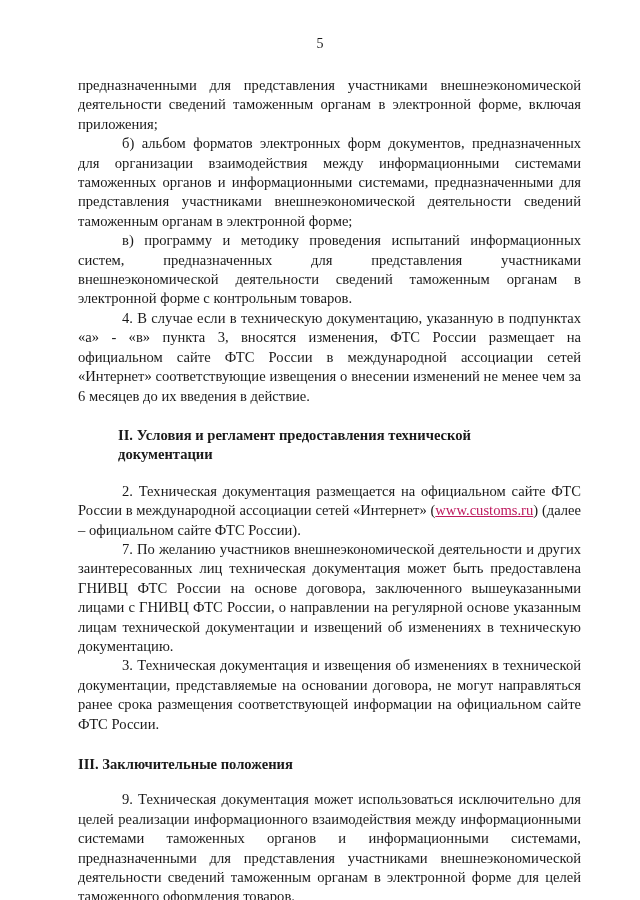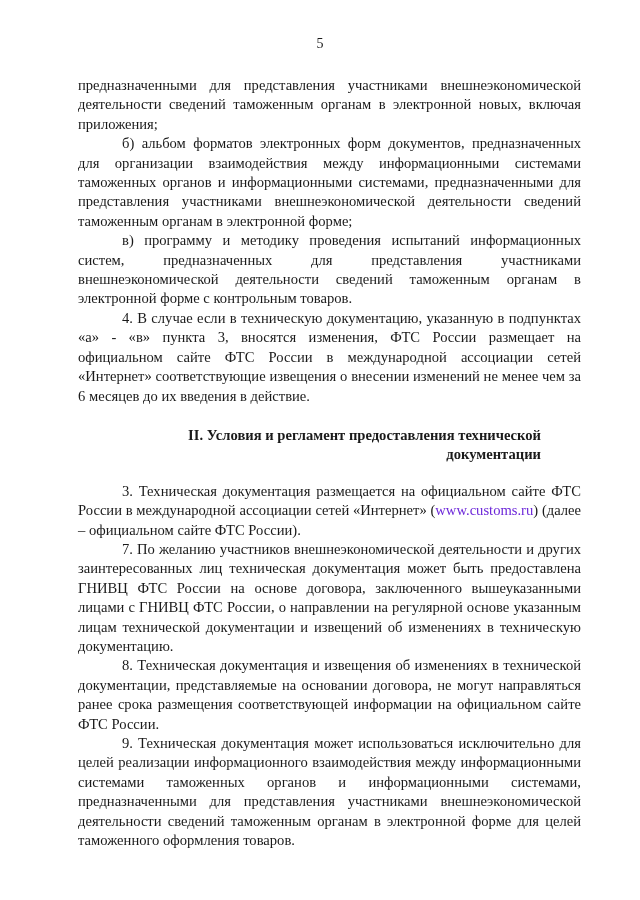--- a/index.html
+++ b/index.html
@@ -37,49 +37,51 @@
       text-align: justify;
       text-align-last: left;
       hyphens: none;
     }
     .p.indent {
       text-indent: 44px;
     }
     .heading {
       margin: 0;
       font-weight: bold;
-      text-align: right;
+      text-align: left;
       font-size: 14.6px;
       line-height: 19.4px;
     }
     .heading.sec2 {
       margin-top: 20px;
       margin-bottom: 17px;
       padding: 0 40px;
     }
     .heading.sec3 {
       margin-top: 21px;
       margin-bottom: 16px;
     }
     .link {
-      color: #6d28d9;
+      text-decoration: underline;
+      color: #be185d;
     }
   </style>
 </head>
 <body>
 
 <div class="page-number">5</div>
 
 <div class="content">
-  <p class="p">предназначенными для представления участниками внешнеэкономической деятельности сведений таможенным органам в электронной новых, включая приложения;</p>
+  <p class="p">предназначенными для представления участниками внешнеэкономической деятельности сведений таможенным органам в электронной форме, включая приложения;</p>
   <p class="p indent">б) альбом форматов электронных форм документов, предназначенных для организации взаимодействия между информационными системами таможенных органов и информационными системами, предназначенными для представления участниками внешнеэкономической деятельности сведений таможенным органам в электронной форме;</p>
   <p class="p indent">в) программу и методику проведения испытаний информационных систем, предназначенных для представления участниками внешнеэкономической деятельности сведений таможенным органам в электронной форме с контрольным товаров.</p>
   <p class="p indent">4.  В случае если в техническую документацию, указанную в подпунктах «а» - «в» пункта 3, вносятся изменения, ФТС России размещает на официальном сайте ФТС России в международной ассоциации сетей «Интернет» соответствующие извещения о внесении изменений не менее чем за 6 месяцев до их введения в действие.</p>
 
   <h2 class="heading sec2">II.  Условия и регламент предоставления технической документации</h2>
 
-  <p class="p indent"><span>3.  Техническая документация размещается на официальном сайте ФТС России в международной ассоциации сетей «Интернет» (</span><span class="link">www.customs.ru</span><span>) (далее – официальном сайте ФТС России).</span></p>
+  <p class="p indent"><span>2.  Техническая документация размещается на официальном сайте ФТС России в международной ассоциации сетей «Интернет» (</span><span class="link">www.customs.ru</span><span>) (далее – официальном сайте ФТС России).</span></p>
   <p class="p indent">7.  По желанию участников внешнеэкономической деятельности и других заинтересованных лиц техническая документация может быть предоставлена ГНИВЦ ФТС России на основе договора, заключенного вышеуказанными лицами с ГНИВЦ ФТС России, о направлении на регулярной основе указанным лицам технической документации и извещений об изменениях в техническую документацию.</p>
-  <p class="p indent">8.  Техническая документация и извещения об изменениях в технической документации, представляемые на основании договора, не могут направляться ранее срока размещения соответствующей информации на официальном сайте ФТС России.</p>
+  <p class="p indent">3.  Техническая документация и извещения об изменениях в технической документации, представляемые на основании договора, не могут направляться ранее срока размещения соответствующей информации на официальном сайте ФТС России.</p>
 
+  <h2 class="heading sec3">III.  Заключительные положения</h2>
 
   <p class="p indent">9.  Техническая документация может использоваться исключительно для целей реализации информационного взаимодействия между информационными системами таможенных органов и информационными системами, предназначенными для представления участниками внешнеэкономической деятельности сведений таможенным органам в электронной форме для целей таможенного оформления товаров.</p>
 </div>
 
 </body></html>

